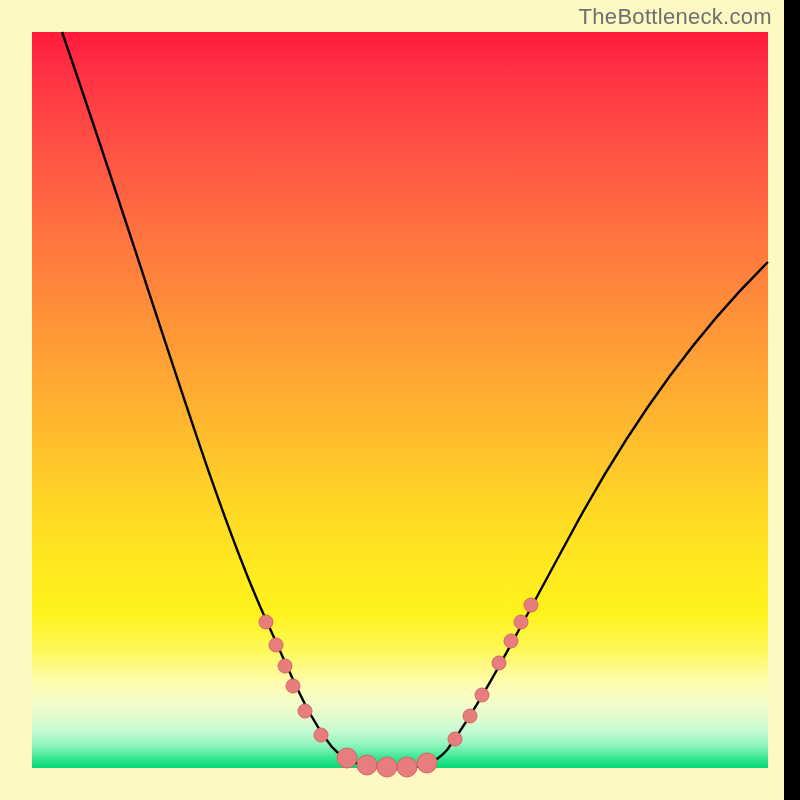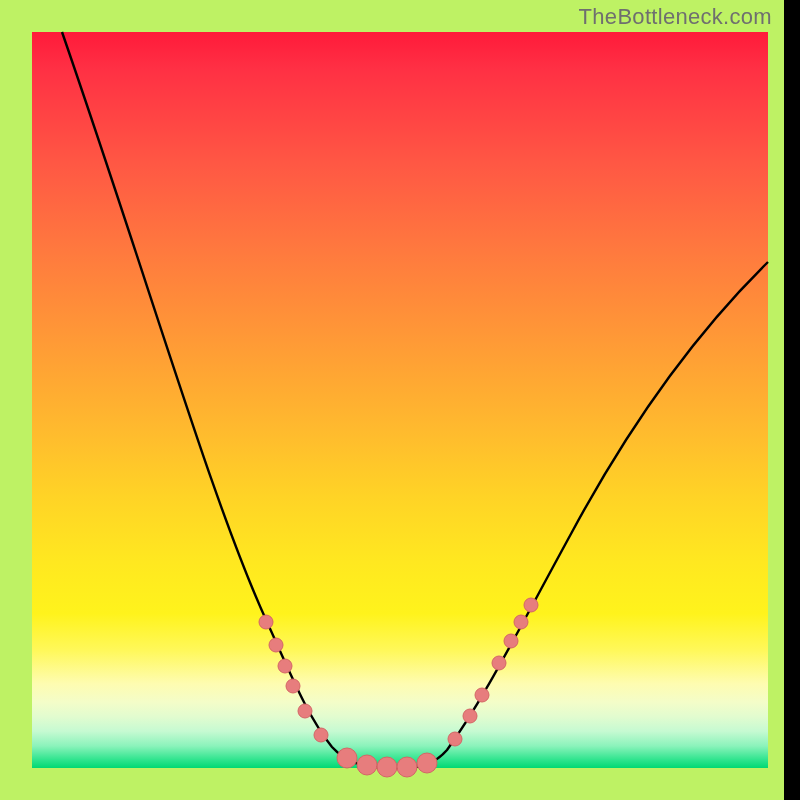--- a/index.html
+++ b/index.html
@@ -10,21 +10,21 @@
     overflow: hidden;
     background: #000;
     font-family: Arial, Helvetica, sans-serif;
   }
   .frame {
     position: absolute;
     left: 0;
     top: 0;
     width: 784px;
     height: 800px;
-    background: #bef264;
+    background: #fef9c3;
   }
   .plot {
     position: absolute;
     left: 32px;
     top: 32px;
     width: 736px;
     height: 736px;
     background: linear-gradient(
       to bottom,
       #ff1a3a 0%,

